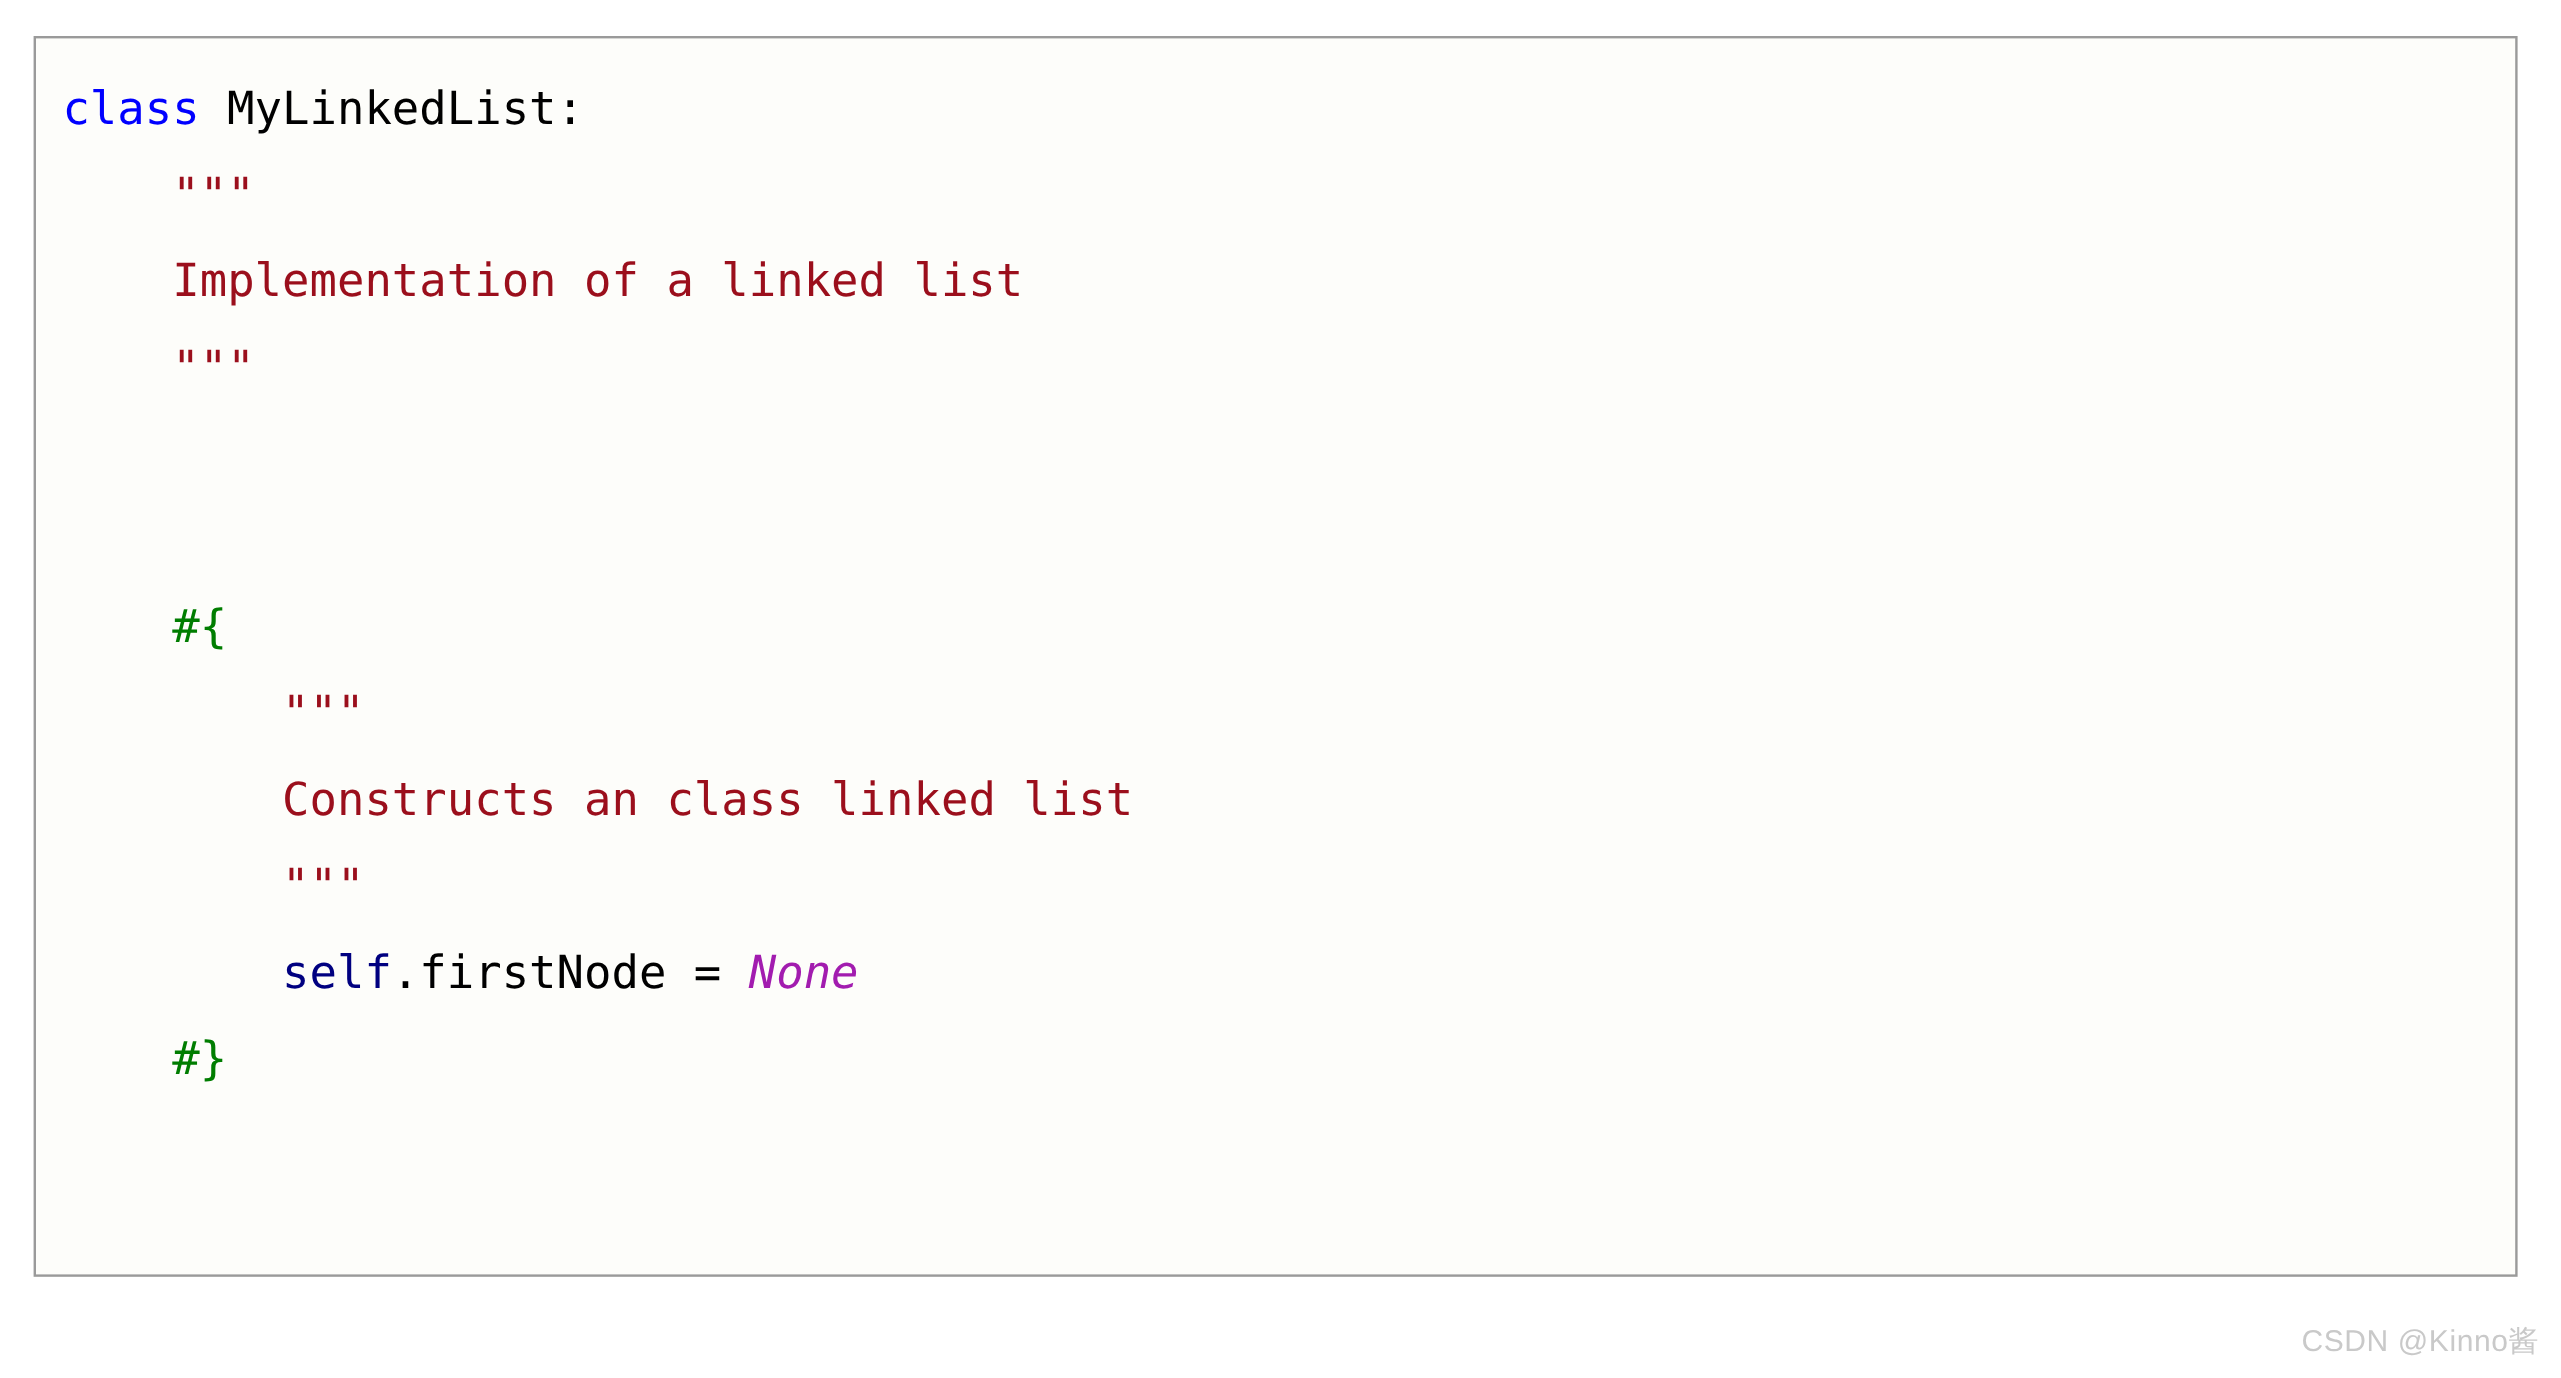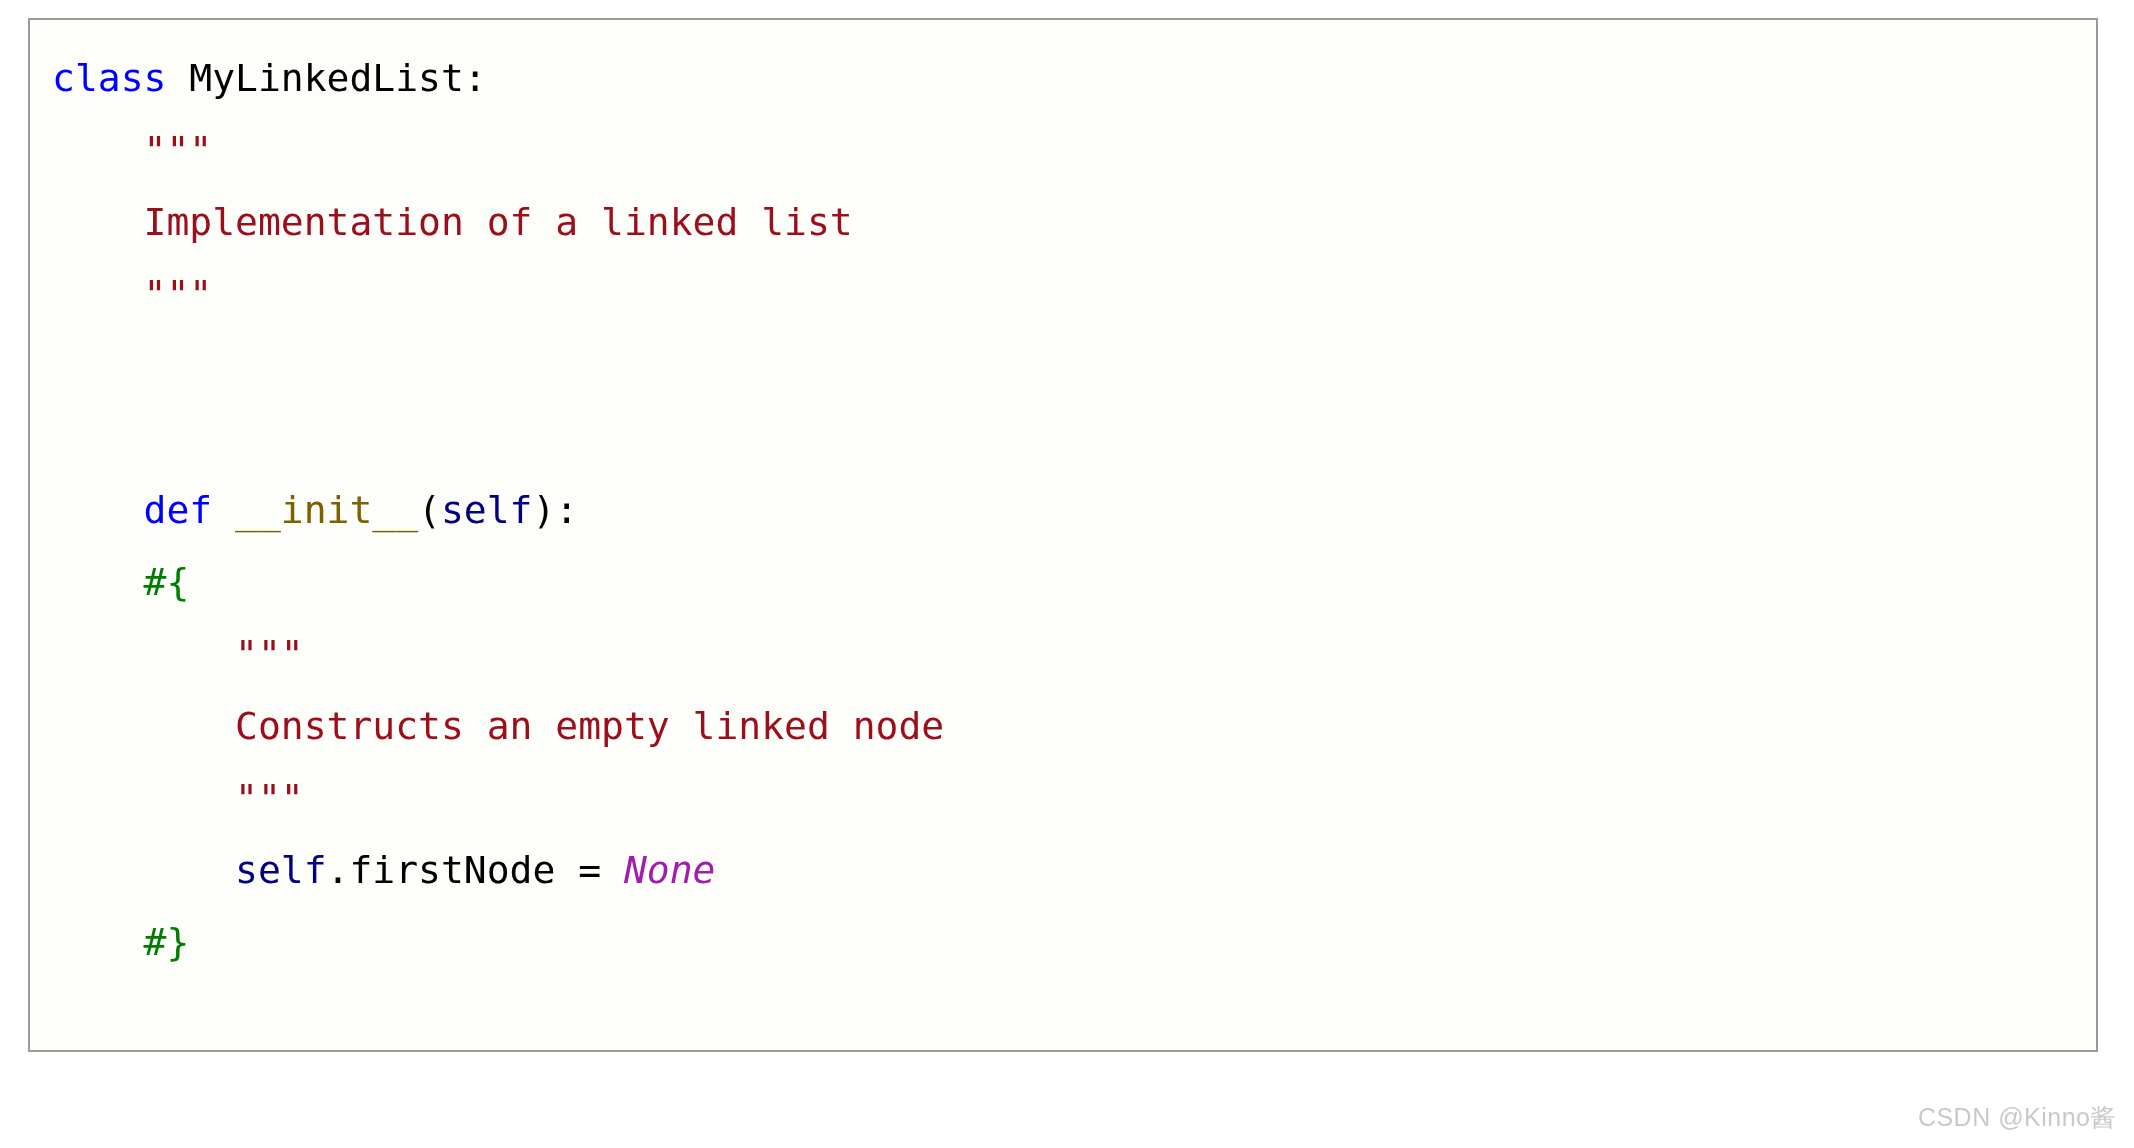--- a/index.html
+++ b/index.html
@@ -12,20 +12,21 @@
     height: 1148px;
     overflow: hidden;
     font-family: "DejaVu Serif", serif;
     position: relative;
   }
 
   #screen {
     position: absolute;
     inset: 0;
     background: #ffffff;
+    margin-top: 12px;
   }
 
   
   #code-block {
     position: absolute;
     left: 28px;
     top: 18px;
     width: 2070px;
     height: 1034px;
     box-sizing: border-box;
@@ -85,24 +86,23 @@
 <div id="screen">
 
   <div id="code-block">
     <div id="code-lines">
         <div class="code-line"><span class="tok-kw">class</span><span class="tok-plain"> MyLinkedList:</span></div>
         <div class="code-line"><span class="tok-plain">    </span><span class="tok-doc">"""</span></div>
         <div class="code-line"><span class="tok-plain">    </span><span class="tok-doc">Implementation of a linked list</span></div>
         <div class="code-line"><span class="tok-plain">    </span><span class="tok-doc">"""</span></div>
         <div class="code-line">&nbsp;</div>
         <div class="code-line">&nbsp;</div>
-        <div class="code-line"><span class="tok-plain">    </span><span class="tok-kw">def</span><span class="tok-plain"> </span><span class="tok-dunder">__init__</span><span class="tok-plain">(</span><span class="tok-self">self</span><span class="tok-plain">):</span></div>
         <div class="code-line"><span class="tok-plain">    </span><span class="tok-comment">#{</span></div>
         <div class="code-line"><span class="tok-plain">        </span><span class="tok-doc">"""</span></div>
-        <div class="code-line"><span class="tok-plain">        </span><span class="tok-doc">Constructs an empty linked node</span></div>
+        <div class="code-line"><span class="tok-plain">        </span><span class="tok-doc">Constructs an class linked list</span></div>
         <div class="code-line"><span class="tok-plain">        </span><span class="tok-doc">"""</span></div>
         <div class="code-line"><span class="tok-plain">        </span><span class="tok-self">self</span><span class="tok-plain">.firstNode = </span><span class="tok-builtin">None</span></div>
         <div class="code-line"><span class="tok-plain">    </span><span class="tok-comment">#}</span></div>
       </div>
   </div>
 
   <div id="watermark">CSDN @Kinno酱</div>
 
 </div>
 

